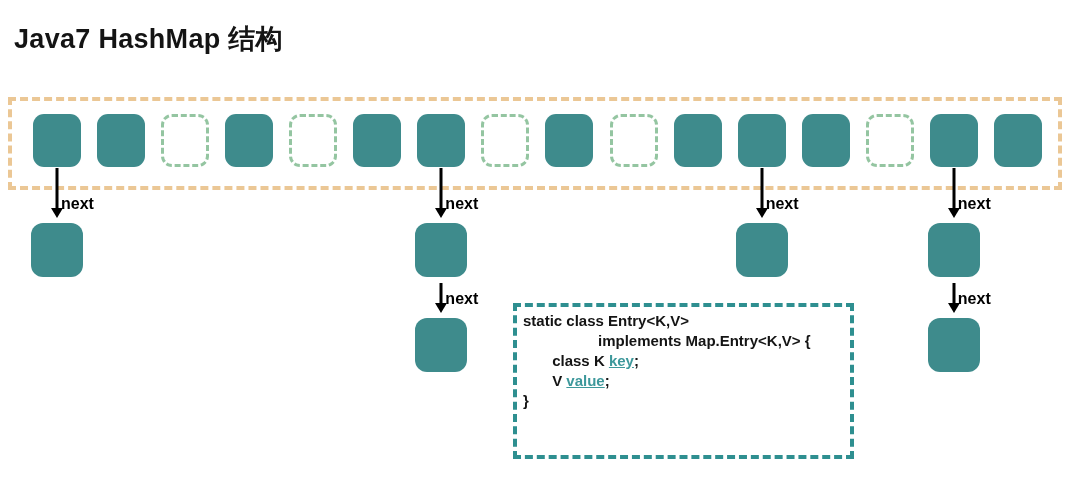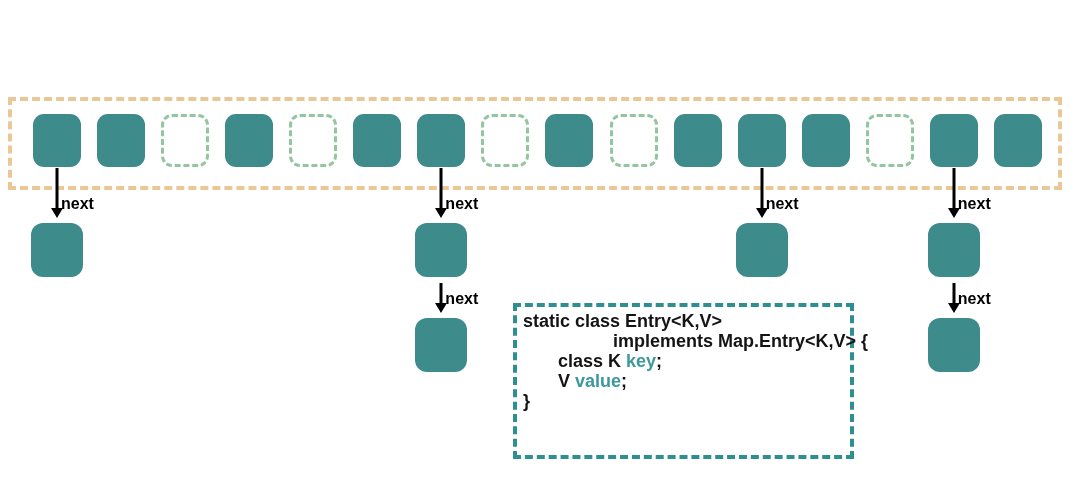--- a/index.html
+++ b/index.html
@@ -34,28 +34,29 @@
     border-top:10px solid #000;
   }
   .next-label{
     position:absolute;font-size:16px;font-weight:bold;color:#000;line-height:1;
   }
   .code-box{
     position:absolute;left:513px;top:303px;width:341px;height:156px;
     border:4px dashed var(--codeborder);box-sizing:border-box;padding:4px 6px;
   }
   .code-line{
-    font-size:18px;font-weight:bold;line-height:20px;color:var(--text);white-space:pre;
+    font-size:15px;font-weight:bold;line-height:20px;color:var(--text);white-space:pre;
   }
-  .code-line .kw{color:var(--kw);}
+  .code-line .kw{color:var(--kw);text-decoration:underline;}
 </style>
 </head>
 <body>
 
 <div class="canvas">
+  <div class="title">Java7 HashMap 结构</div>
   <div class="array-box"></div>
   <div id="bucket-layer">
       <div class="bucket filled" style="left: 33px;"></div>
       <div class="bucket filled" style="left: 97.06px;"></div>
       <div class="bucket empty" style="left: 161.12px;"></div>
       <div class="bucket filled" style="left: 225.18px;"></div>
       <div class="bucket empty" style="left: 289.24px;"></div>
       <div class="bucket filled" style="left: 353.3px;"></div>
       <div class="bucket filled" style="left: 417.36px;"></div>
       <div class="bucket empty" style="left: 481.42px;"></div>

